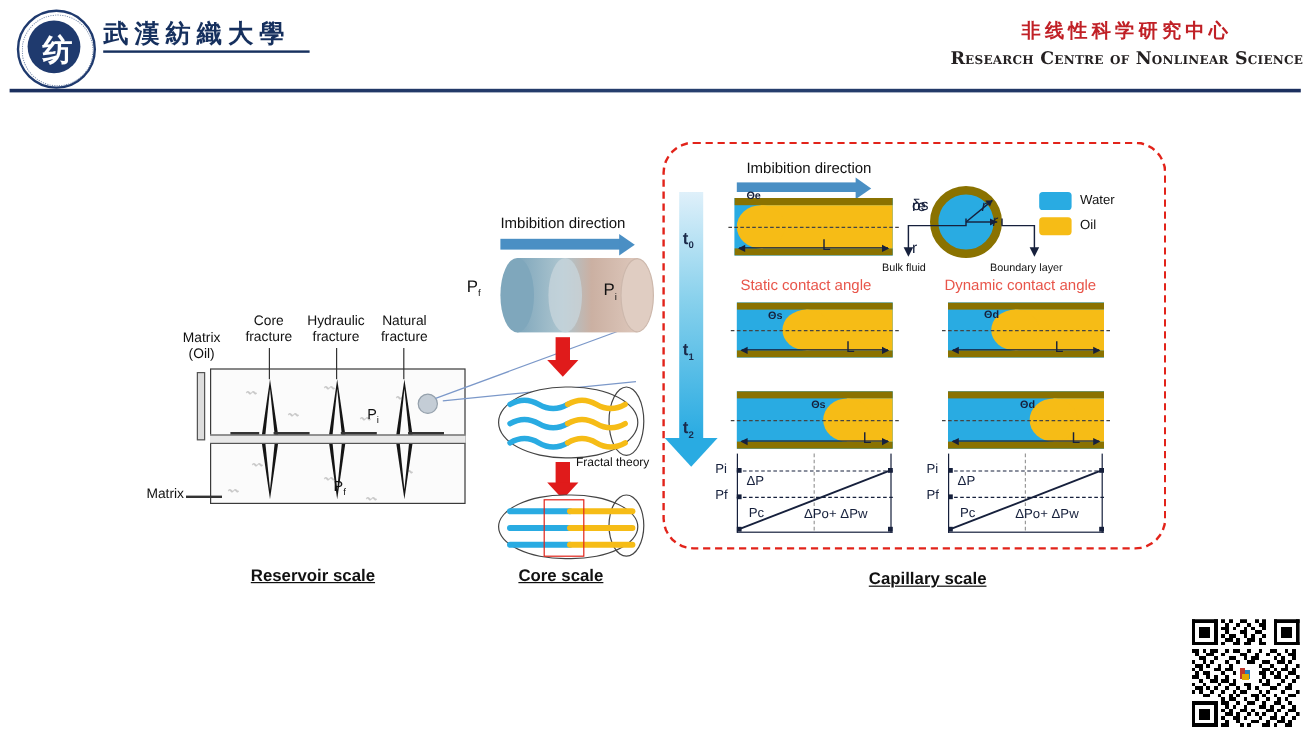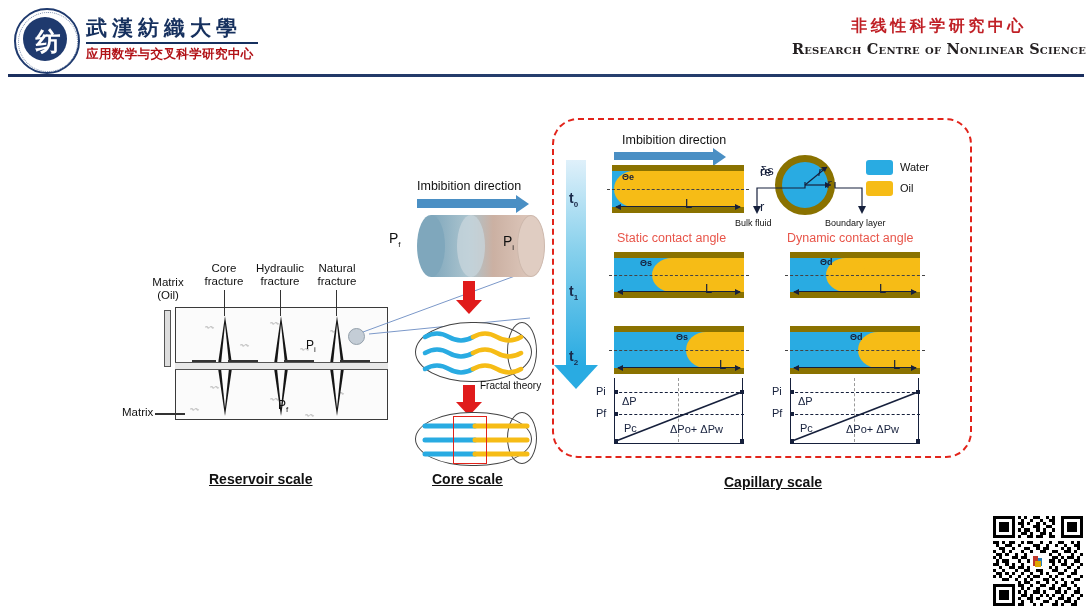--- a/index.html
+++ b/index.html
@@ -135,21 +135,20 @@
 
   <div class="header">
 
     <div class="logo-wrap">
       <div class="seal">
         <div class="seal-ring-text"></div>
         <div class="seal-glyph">纺</div>
       </div>
       <div class="uni-name">武漢紡織大學</div>
       <div class="uni-rule"></div>
-      <div class="uni-sub">应用数学与交叉科学研究中心</div>
     </div>
 
 
     <div class="rc-block">
       <div class="rc-cn">非线性科学研究中心</div>
       <div class="rc-en">Research Centre of Nonlinear Science</div>
     </div>
 
     <div class="header-rule"></div>
   </div>
@@ -305,21 +304,21 @@
   <div class="imb-label" style="left:622px;top:133px;">Imbibition direction</div>
   <div class="arrow-blue" style="left:614px;top:152px;width:100px;height:8px;"></div>
 
   <div class="tube" style="left:612px;top:165px;width:132px;height:48px;">
     <div class="wall-t"></div>
     <div class="wall-b"></div>
     <div class="oil" style="left:22px;top:6px;right:0;bottom:6px;"></div>
     <div class="oil-cap" style="left:2px;top:6px;width:40px;height:36px;"></div>
   </div>
   <div class="axis-dash" style="left:607px;top:189px;width:142px;"></div>
-  <div class="ang" style="left:622px;top:172px;text-align:center;">Θe</div>
+  <div class="ang" style="left:622px;top:158px;text-align:center;">Θe</div>
   <div class="meas" style="left:616px;top:206px;width:124px;"></div>
   <div class="tiny" style="left:672px;top:196px;">L</div>
   <div class="tiny" style="left:747px;top:163px;">δs</div>
   <div class="tiny" style="left:747px;top:164px;">re</div>
   <div class="tiny" style="left:747px;top:199px;">r</div>
 
   <div class="bf-circle" style="left:775px;top:155px;"></div>
   <svg style="position:absolute;left:775px;top:155px;width:60px;height:60px;overflow:visible;">
     <line x1="30" y1="30" x2="52" y2="12" stroke="#16203c" stroke-width="1.2"></line>
     <line x1="30" y1="30" x2="56" y2="30" stroke="#16203c" stroke-width="1.2"></line>

